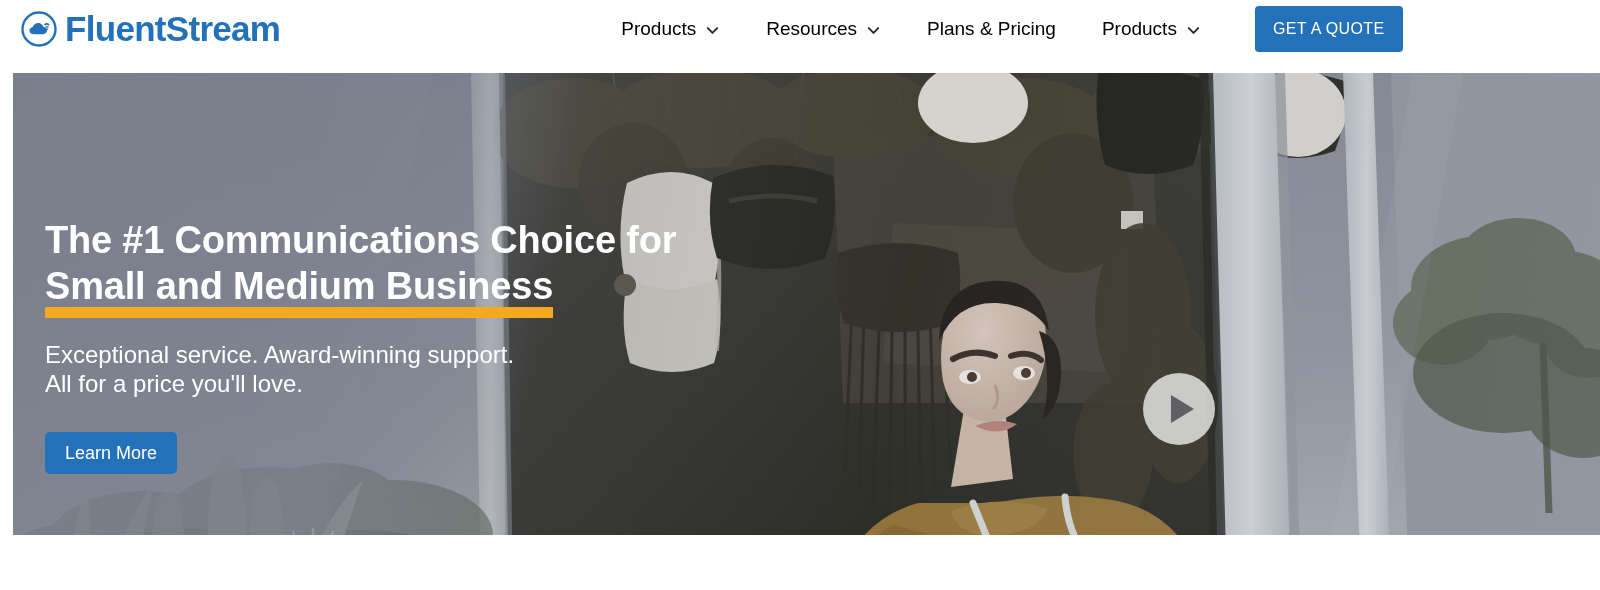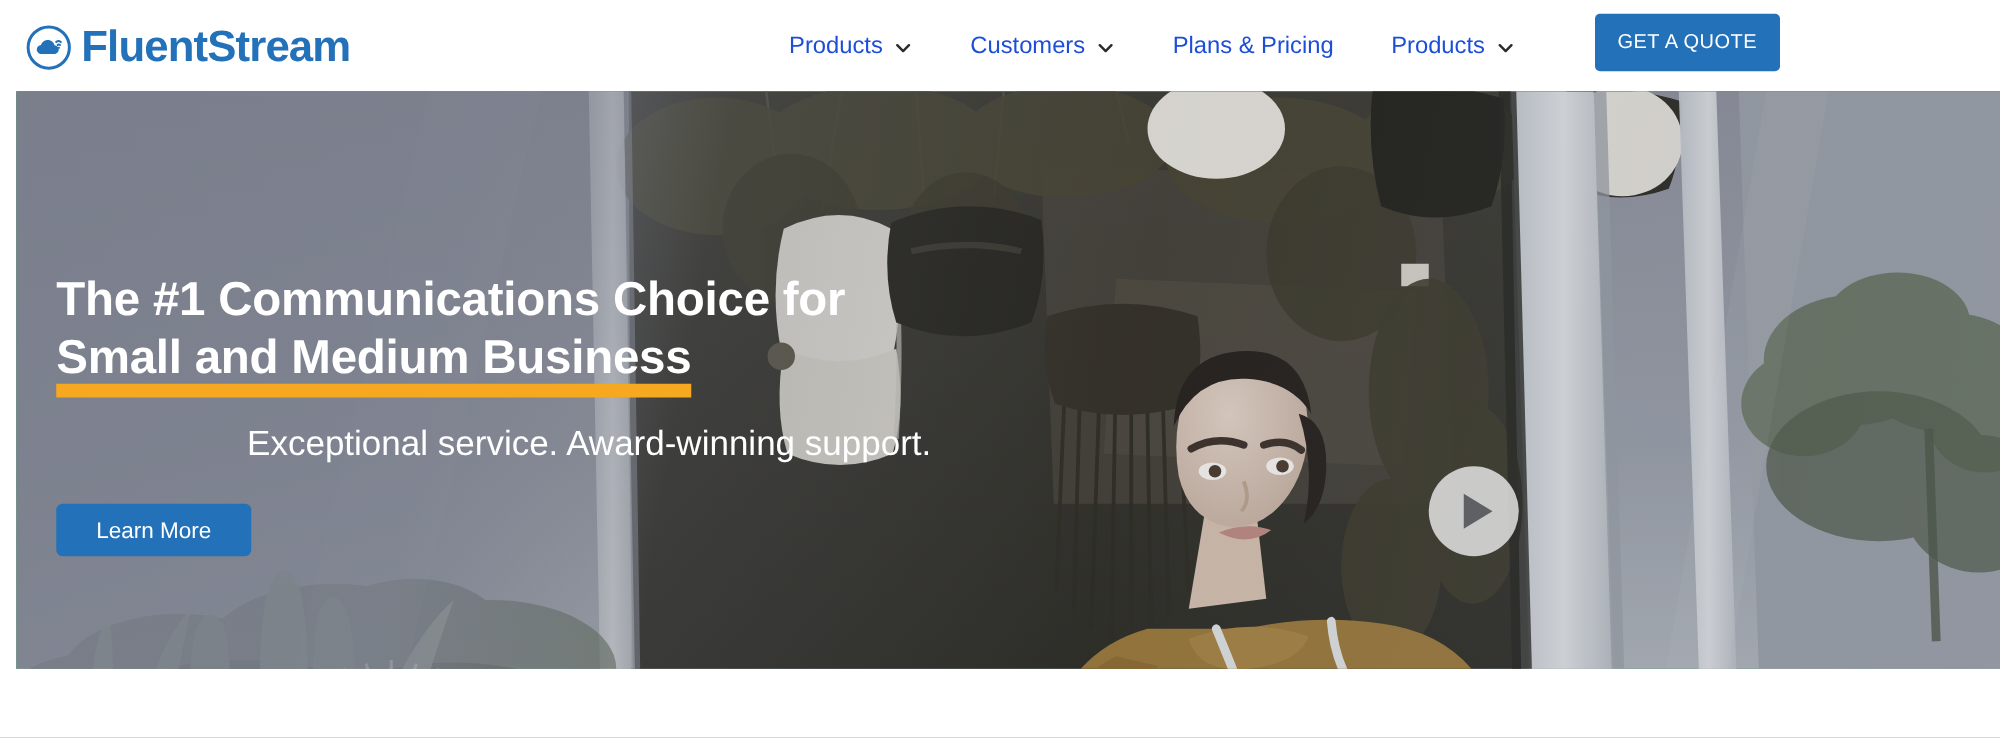--- a/index.html
+++ b/index.html
@@ -8,23 +8,22 @@
     overflow:hidden;
     font-family:"Liberation Sans", sans-serif;
     background:#ffffff;
   }
 
   
   #header {
     position:absolute; left:0; top:0;
     width:1600px; height:57px;
     background:#ffffff;
-    display:flex; align-items:flex-end;
+    display:flex; align-items:center;
     z-index:30;
-    gap:10px;
   }
   #logo {
     display:flex; align-items:center;
     margin-left:20px;
     gap:7px;
     cursor:pointer;
   }
   #logo-mark { width:38px; height:38px; flex:0 0 38px; display:block; }
   #logo-text {
     font-size:35px; font-weight:bold;
@@ -36,21 +35,21 @@
   #nav {
     display:flex; align-items:center;
     margin-left:318px;
     gap:0px;
   }
   .nav-item {
     display:flex; align-items:center;
     gap:9px;
     padding:0 23px;
     font-size:19px;
-    color:#1d4ed8;
+    color:#000000;
     white-space:nowrap;
     cursor:pointer;
     height:40px;
   }
   .chev {
     width:15px; height:15px; display:block; flex:0 0 15px;
     margin-top:3px;
   }
   #quote-btn {
     margin-left:31px;
@@ -95,30 +94,30 @@
   .hl-line { display:block; }
   #hl-line2-wrap { display:inline-block; position:relative;text-align:center; }
   #hl-underline {
     display:block;
     height:11px;
     background:#F7A821;
     margin-top:-2px;
   }
   #subhead {
     margin-top:22px;
-    font-size:28px; color:#ffffff; line-height:29px;text-align:right;
+    font-size:24px; color:#ffffff; line-height:29px;
   }
   .sub-line { display:block; }
   #learn-btn {
     margin-top:34px;
     display:inline-block;
     background:#2372B9;
     color:#ffffff;
     font-size:18px;
-    padding:0 32px;
+    padding:0 20px;
     height:42px; line-height:42px;
     border:none; border-radius:5px;
     font-family:"Liberation Sans", sans-serif;
     cursor:pointer;
   }
 
   #play-button {
     position:absolute;
     left:1130px; top:300px;
     width:72px; height:72px;
@@ -155,21 +154,21 @@
   <nav id="nav">
 
     <div class="nav-item">
       <span>Products</span>
       <svg class="chev" viewBox="0 0 16 16">
         <path d="M3 5.5 L8 10.5 L13 5.5" fill="none" stroke="#2b2b2b" stroke-width="2.1" stroke-linecap="round" stroke-linejoin="round"></path>
       </svg>
     </div>
 
     <div class="nav-item">
-      <span>Customers</span>
+      <span>Resources</span>
       <svg class="chev" viewBox="0 0 16 16">
         <path d="M3 5.5 L8 10.5 L13 5.5" fill="none" stroke="#2b2b2b" stroke-width="2.1" stroke-linecap="round" stroke-linejoin="round"></path>
       </svg>
     </div>
 
     <div class="nav-item">
       <span>Plans &amp; Pricing</span>
     </div>
 
     <div class="nav-item">
@@ -401,20 +400,21 @@
     <h1 id="headline">
       <span class="hl-line">The #1 Communications Choice for</span>
       <span id="hl-line2-wrap">
         <span class="hl-line">Small and Medium Business</span>
         <span id="hl-underline"></span>
       </span>
     </h1>
 
     <p id="subhead">
       <span class="sub-line">Exceptional service. Award-winning support.</span>
+      <span class="sub-line">All for a price you'll love.</span>
     </p>
 
     <button id="learn-btn">Learn More</button>
   </div>
 
   <div id="play-button">
     <span id="play-tri"></span>
   </div>
 </div>
 

